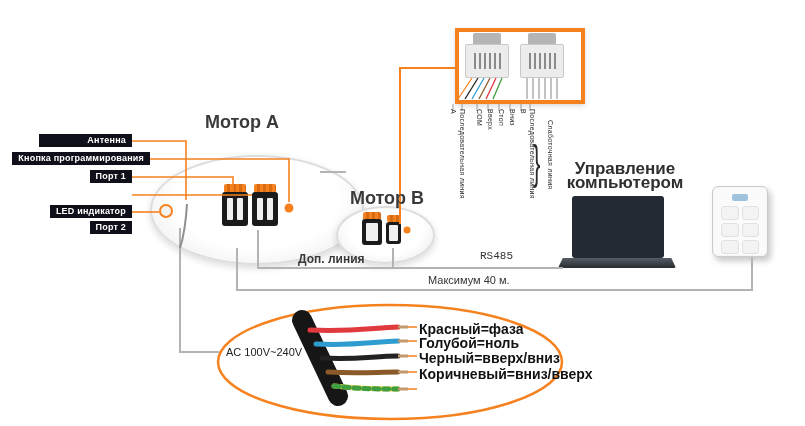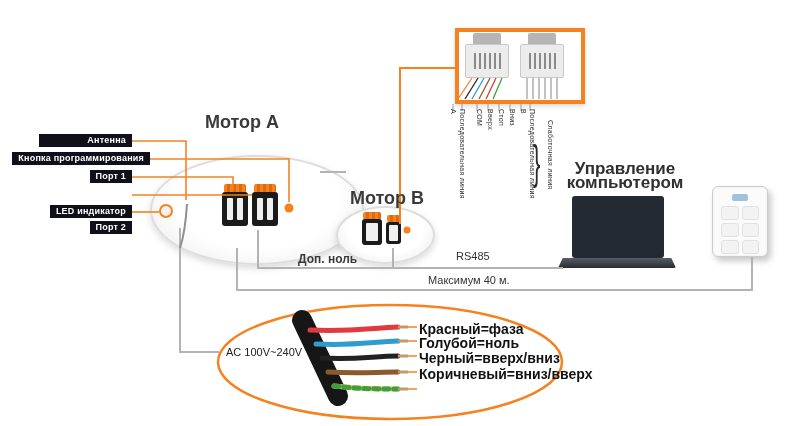--- a/index.html
+++ b/index.html
@@ -138,21 +138,21 @@
   <div class="motor-label" style="left:350px;top:181px;margin-top:7px;">Мотор B</div>
   <div class="motor" id="motor-b"></div>
   <div class="tuft" style="left:363px;top:212px;width:18px;height:8px;"></div>
   <div class="tuft" style="left:387px;top:215px;width:13px;height:7px;"></div>
   <div class="port-module" style="left:362px;top:219px;width:20px;height:26px;padding:4px;">
     <span class="slot"></span>
   </div>
   <div class="port-module" style="left:386px;top:222px;width:15px;height:22px;padding:3px;">
     <span class="slot"></span>
   </div>
-  <div class="motor-label" style="left:298px;top:252px;font-size:12px;">Доп. ноль</div>
+  <div class="motor-label" style="left:298px;top:252px;font-size:12px;">Доп. линия</div>
 
   <div class="abs" id="connector-panel"></div>
   <div class="rj" style="left:465px;top:33px;">
     <div class="tab"></div>
     <div class="body">
       <span class="pin"></span>
         <span class="pin"></span>
         <span class="pin"></span>
         <span class="pin"></span>
         <span class="pin"></span>
@@ -191,21 +191,21 @@
     <div id="switch-buttons">
       <div class="sw-btn"></div>
       <div class="sw-btn"></div>
       <div class="sw-btn"></div>
       <div class="sw-btn"></div>
       <div class="sw-btn"></div>
       <div class="sw-btn"></div>
     </div>
   </div>
 
-  <div class="small-note" style="left:456px;top:250px;">RS485</div>
+  <div class="small-note" style="left:480px;top:250px;font-family:Liberation Mono, monospace;">RS485</div>
   <div class="small-note" style="left:428px;top:274px;">Максимум 40 м.</div>
 
   <div class="small-note" style="left:226px;top:346px;color:#222;">AC 100V~240V</div>
   <div class="legend-item" style="top:321px;">Красный=фаза</div>
   <div class="legend-item" style="top:335px;">Голубой=ноль</div>
   <div class="legend-item" style="top:350px;">Черный=вверх/вниз</div>
   <div class="legend-item" style="top:366px;">Коричневый=вниз/вверх</div>
 
 </div>
 

